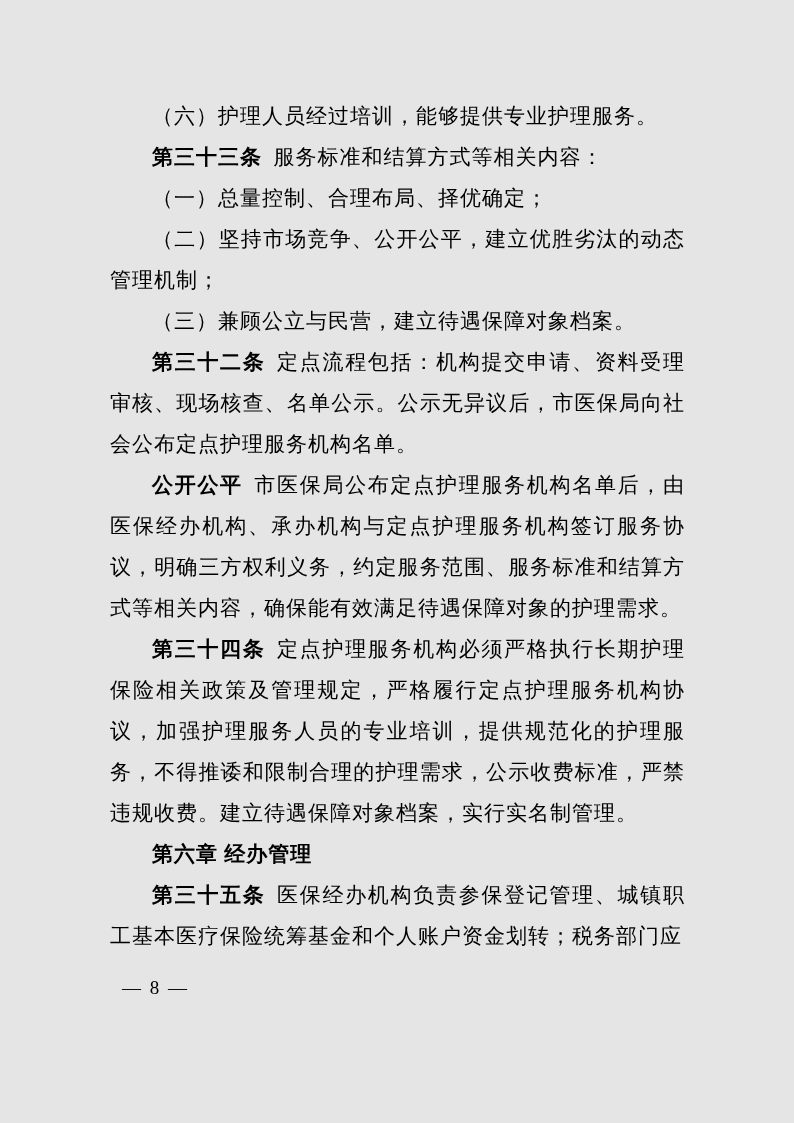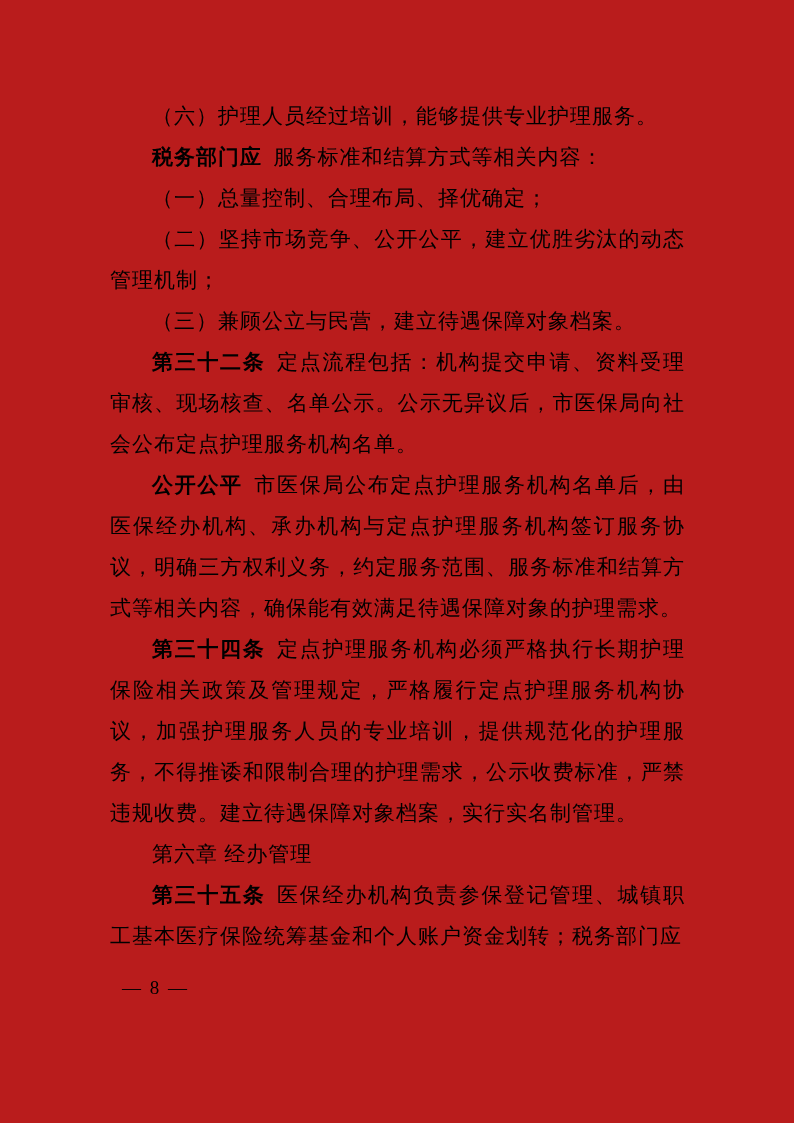--- a/index.html
+++ b/index.html
@@ -4,21 +4,21 @@
 <style>
   html, body {
     margin: 0;
     padding: 0;
     background: #ffffff;
   }
   .page {
     position: relative;
     width: 794px;
     height: 1123px;
-    background: #b91c1c;
+    background: #e5e5e5;
     box-sizing: border-box;
     padding: 96px 109px 0 110px;
     font-family: "Liberation Serif", "DejaVu Serif", serif;
     color: #000000;
     overflow: hidden;
   }
   .body-text p {
     margin: 0;
     font-size: 21px;
     line-height: 41px;
@@ -31,21 +31,21 @@
     font-weight: bold;
     margin-right: 0.55em;
   }
   .art:empty {
     display: none;
     margin-right: 0;
   }
   .chapter-heading {
     margin: 46px 0 0 0;
     font-size: 22px;
-    font-weight: normal;
+    font-weight: bold;
     line-height: 41px;
     text-align: center;
     text-indent: 0;
     letter-spacing: 1px;
   }
   .page-footer {
     margin-top: 16px;
     padding-left: 12px;
     font-size: 19px;
     line-height: 30px;
@@ -54,21 +54,21 @@
   }
 </style>
 </head>
 <body>
 
 <div class="page">
   <div class="body-text">
 
     <p><span>（六）护理人员经过培训，能够提供专业护理服务。</span></p>
 
-    <p><b class="art">税务部门应</b><span>服务标准和结算方式等相关内容：</span></p>
+    <p><b class="art">第三十三条</b><span>服务标准和结算方式等相关内容：</span></p>
 
     <p><span>（一）总量控制、合理布局、择优确定；</span></p>
 
     <p><span>（二）坚持市场竞争、公开公平，建立优胜劣汰的动态管理机制；</span></p>
 
     <p><span>（三）兼顾公立与民营，建立待遇保障对象档案。</span></p>
 
     <p><b class="art">第三十二条</b><span>定点流程包括：机构提交申请、资料受理审核、现场核查、名单公示。公示无异议后，市医保局向社会公布定点护理服务机构名单。</span></p>
 
     <p><b class="art">公开公平</b><span>市医保局公布定点护理服务机构名单后，由医保经办机构、承办机构与定点护理服务机构签订服务协议，明确三方权利义务，约定服务范围、服务标准和结算方式等相关内容，确保能有效满足待遇保障对象的护理需求。</span></p>

